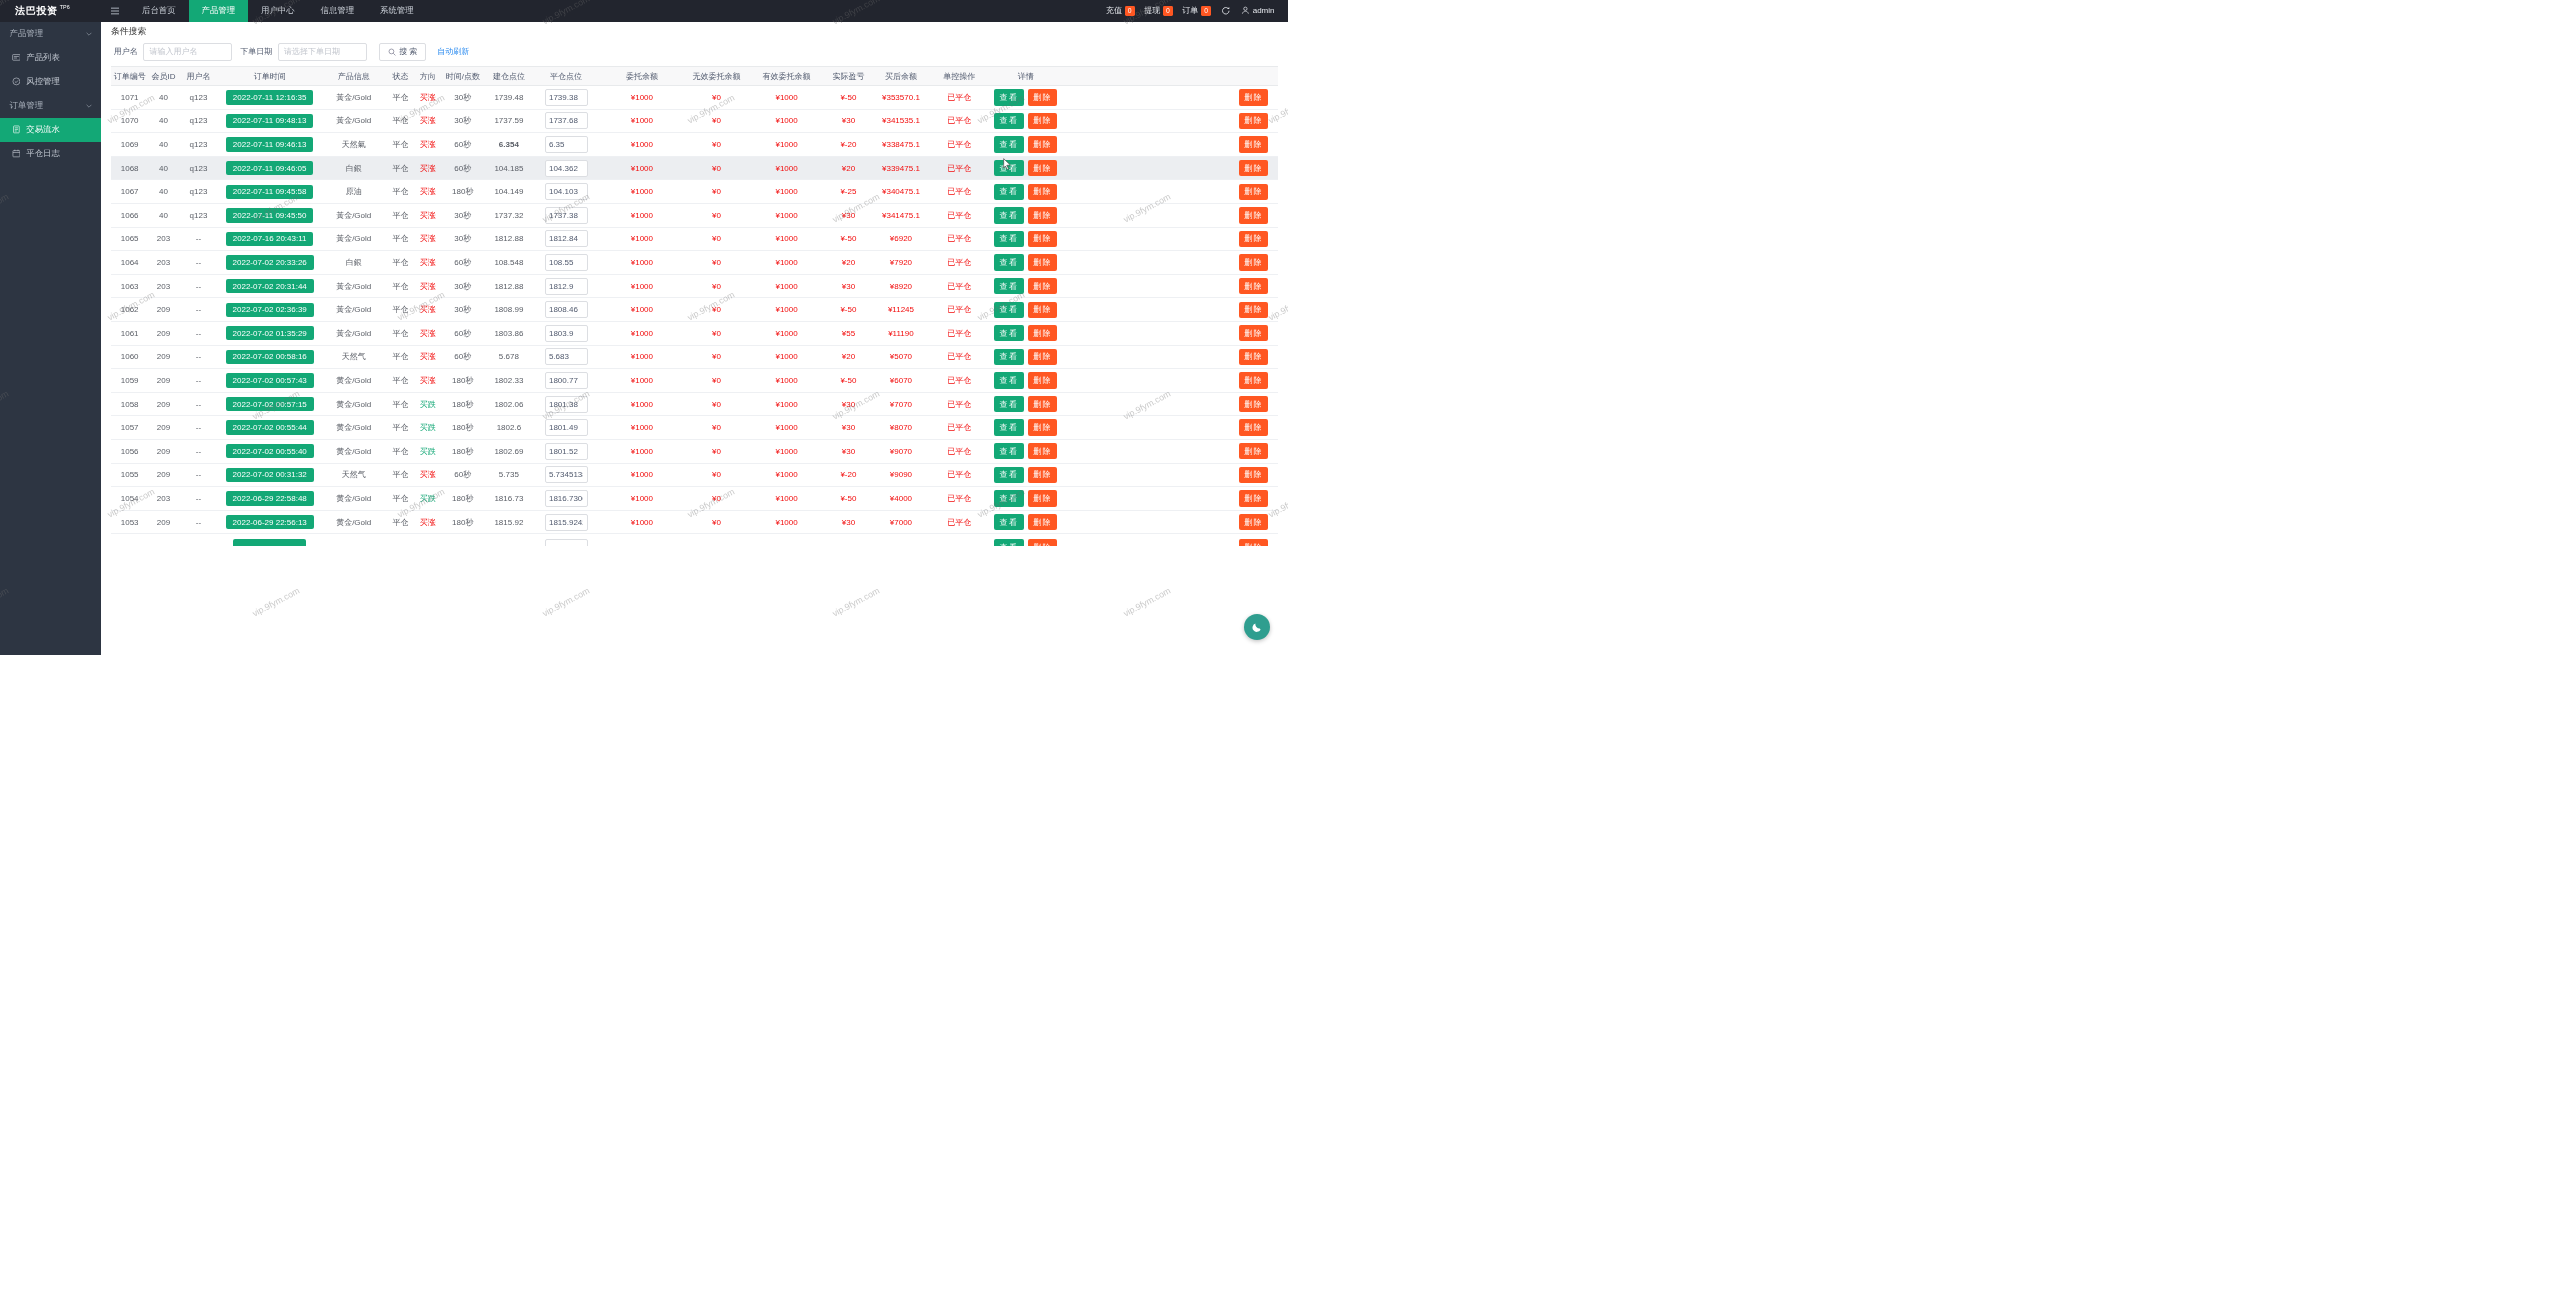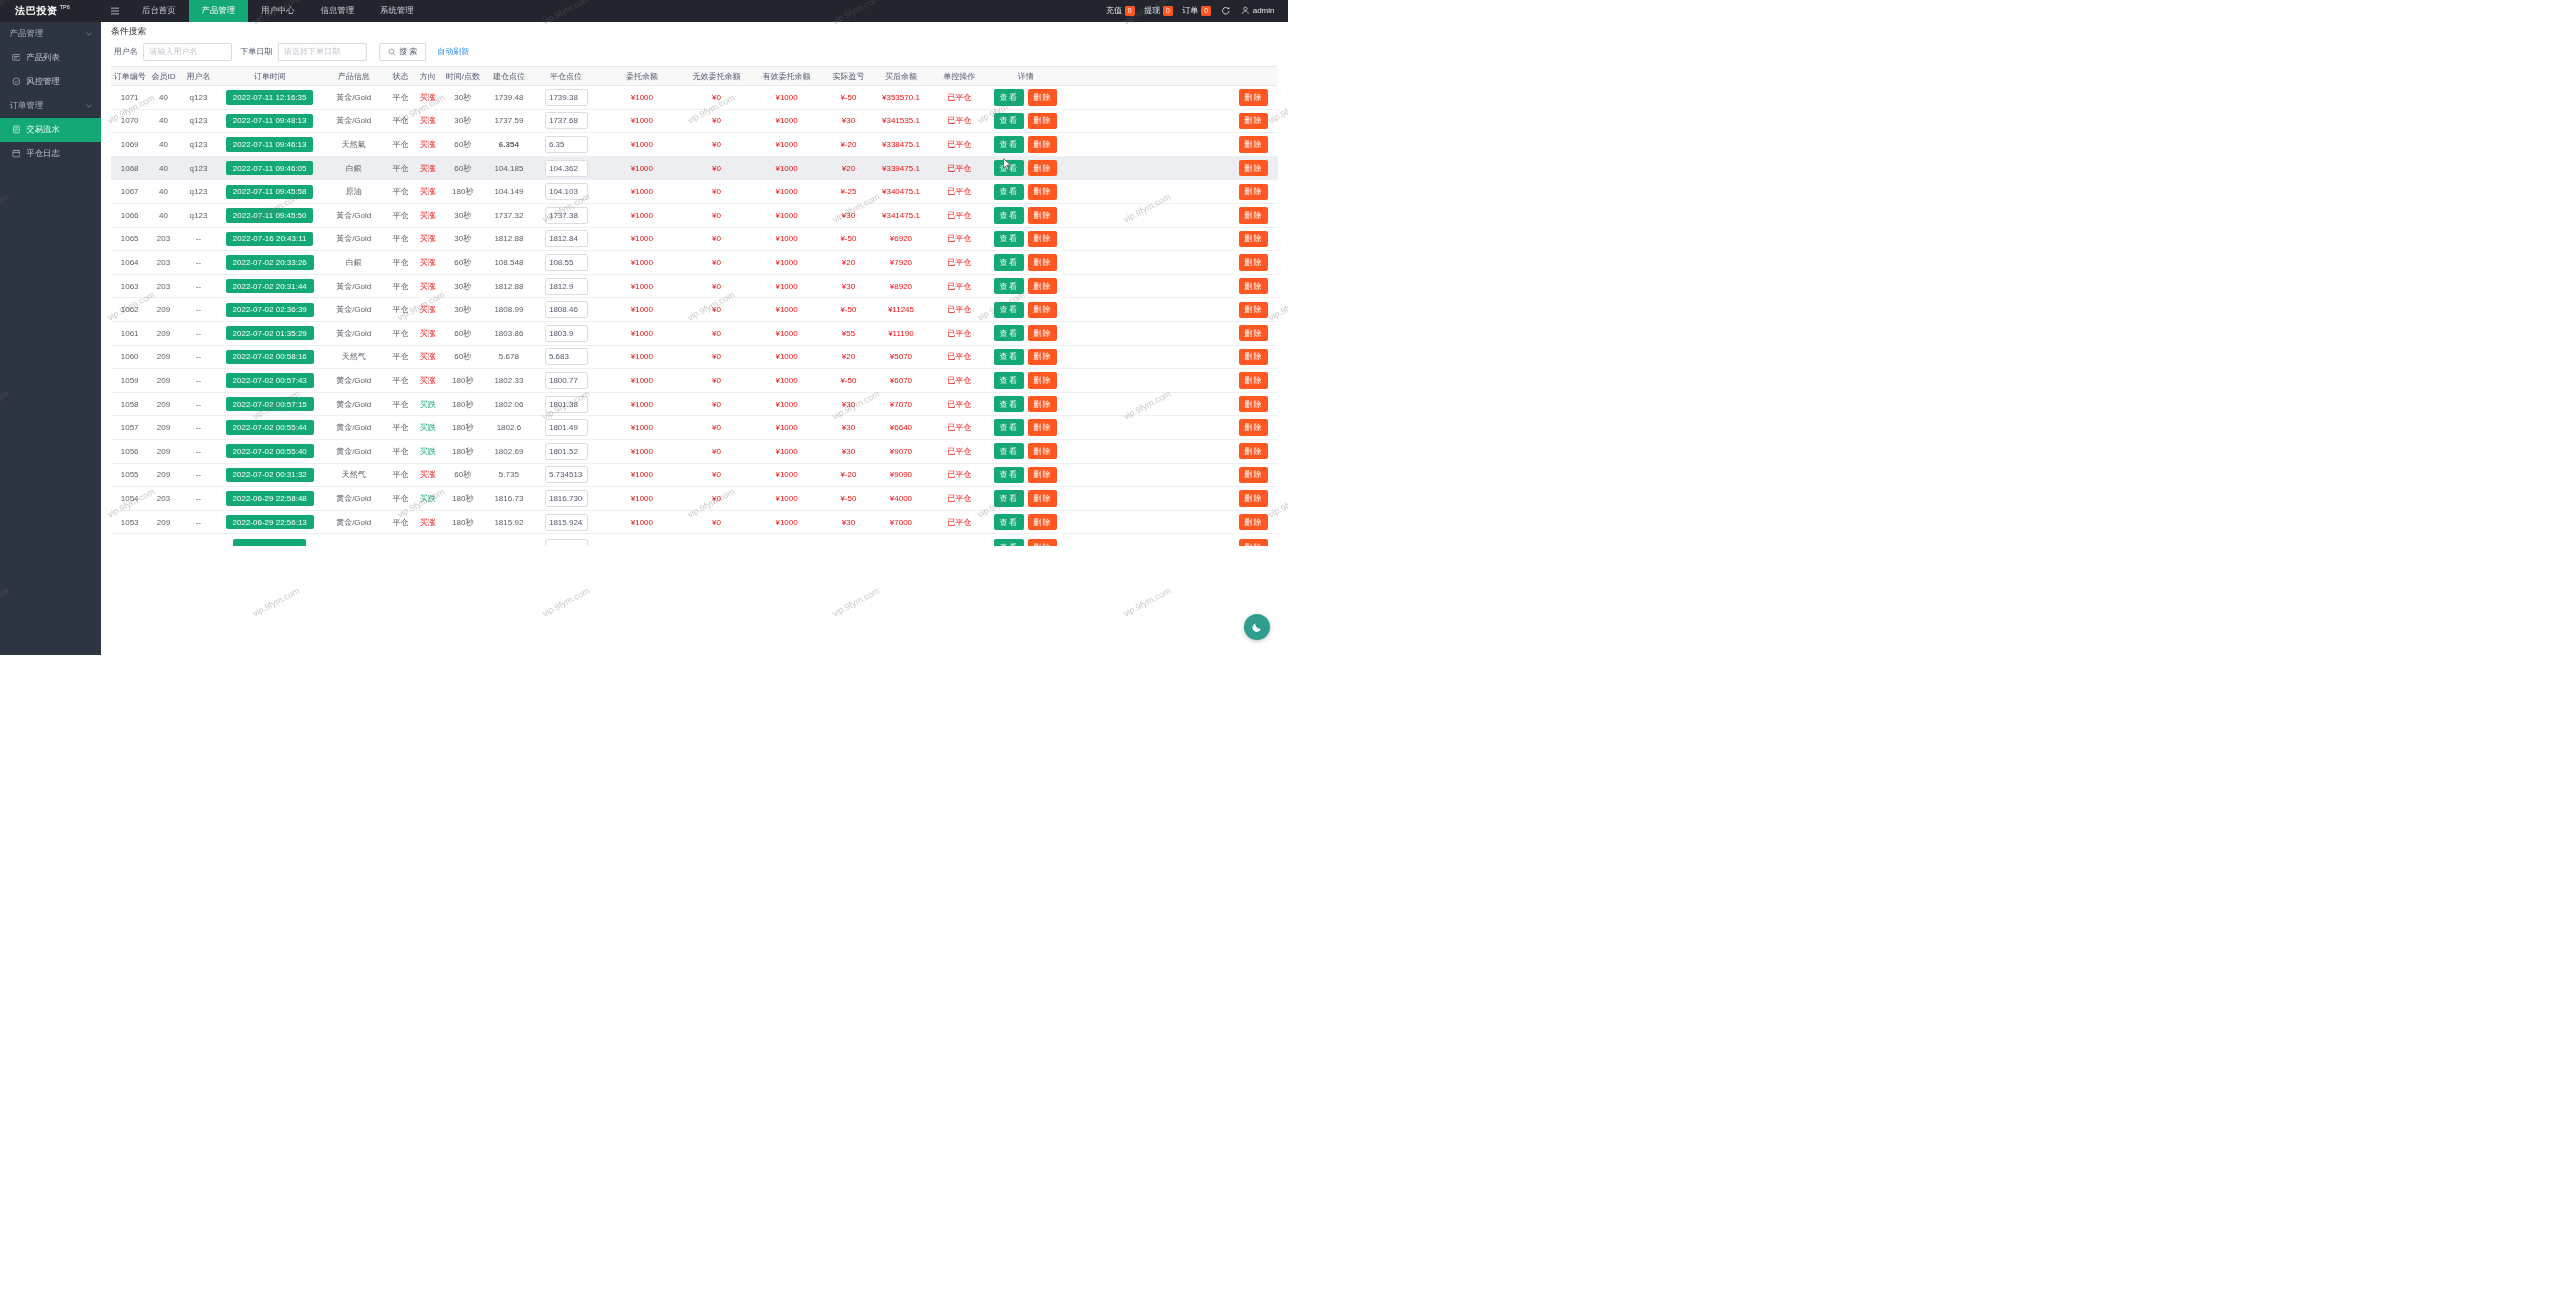--- a/index.html
+++ b/index.html
@@ -1052,21 +1052,21 @@
           <div class="td" style="width: 5.4%;">
             <span class="red-text">¥0</span>
           </div>
           <div class="td" style="width: 6.6%;">
             <span class="red-text">¥1000</span>
           </div>
           <div class="td" style="width: 4%;">
             <span class="red-text">¥30</span>
           </div>
           <div class="td" style="width: 5%;">
-            <span class="red-text">¥6640</span>
+            <span class="red-text">¥8070</span>
           </div>
           <div class="td" style="width: 5%;">
             <span class="red-text">已平仓</span>
           </div>
           <div class="td" style="width: 6.4%;">
             <span class="btn view">查看</span>
             <span class="btn del">删除</span>
           </div>
           <div class="td td-right" style="width: 18.4%;">
             <span class="btn del">删除</span>

